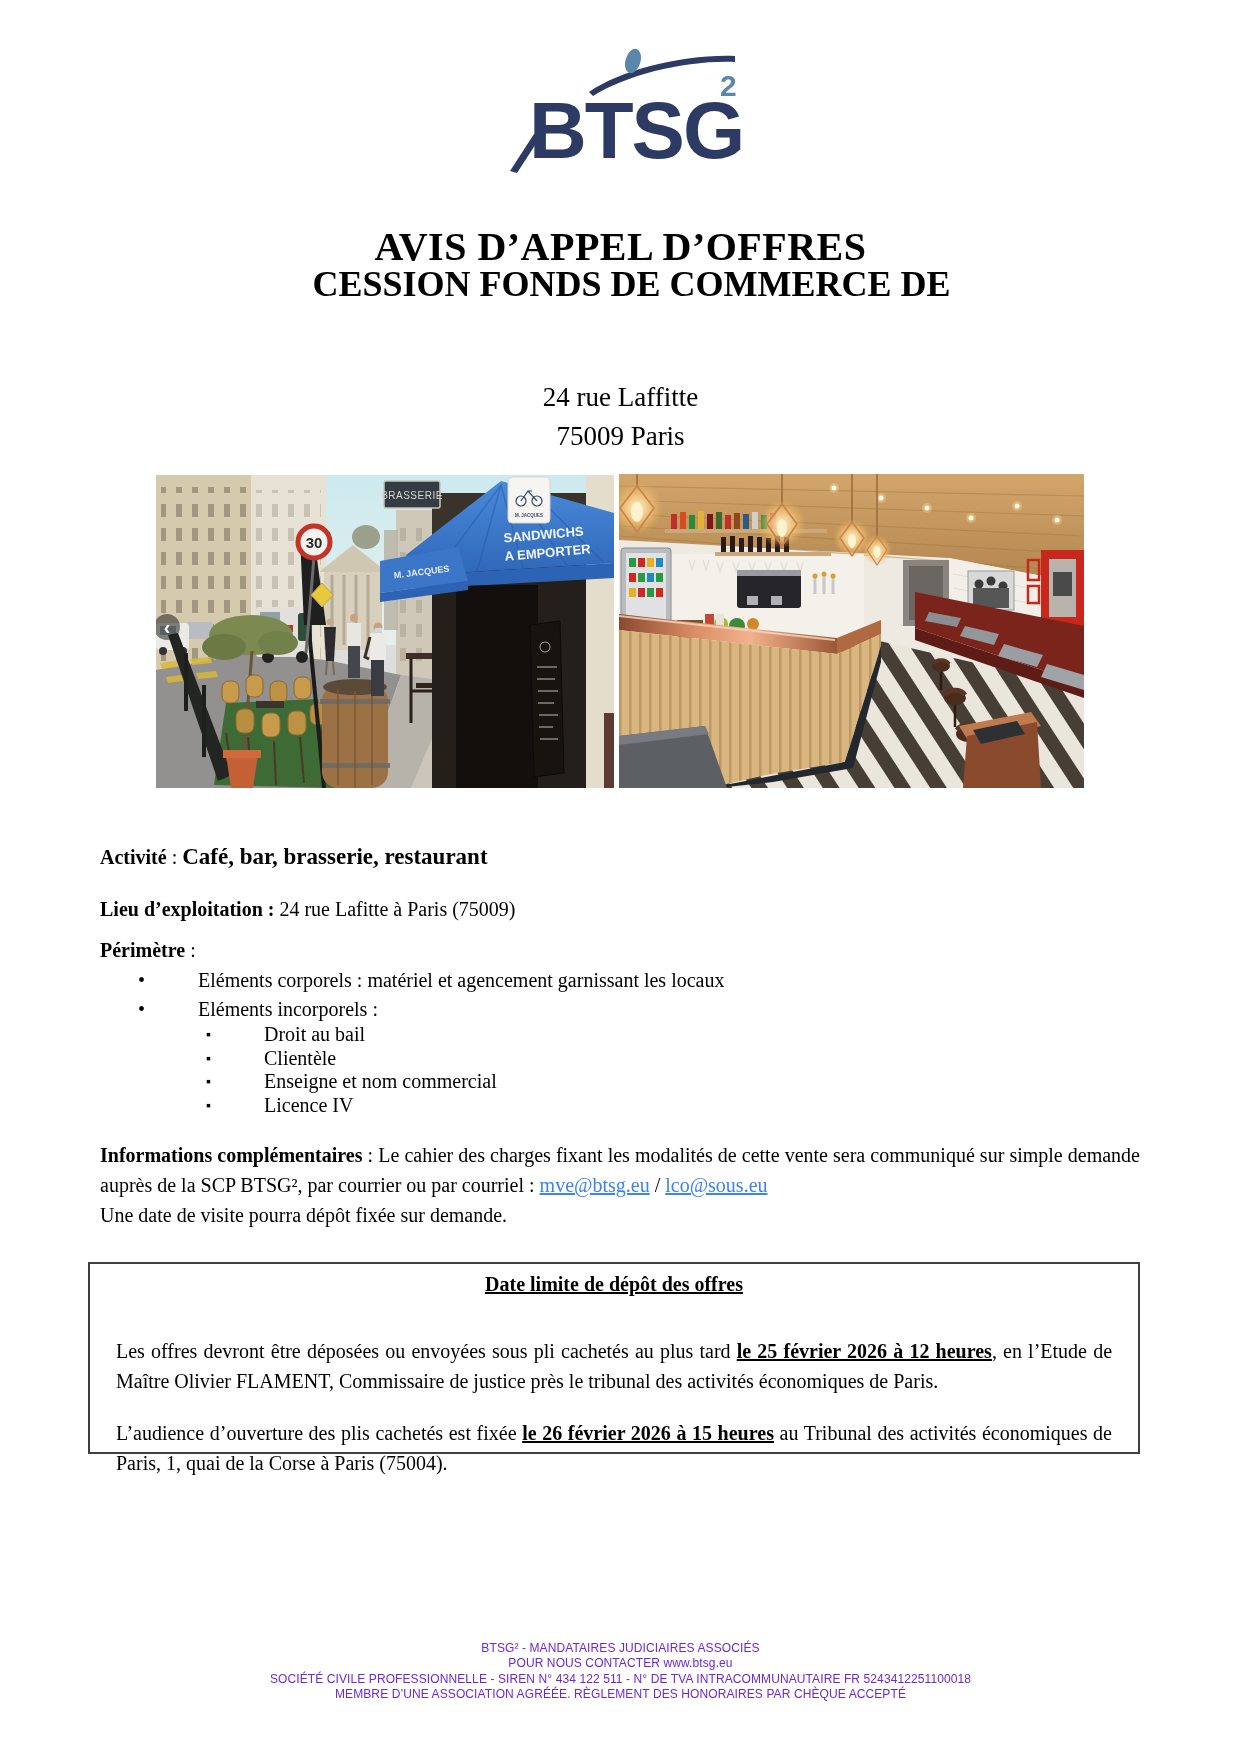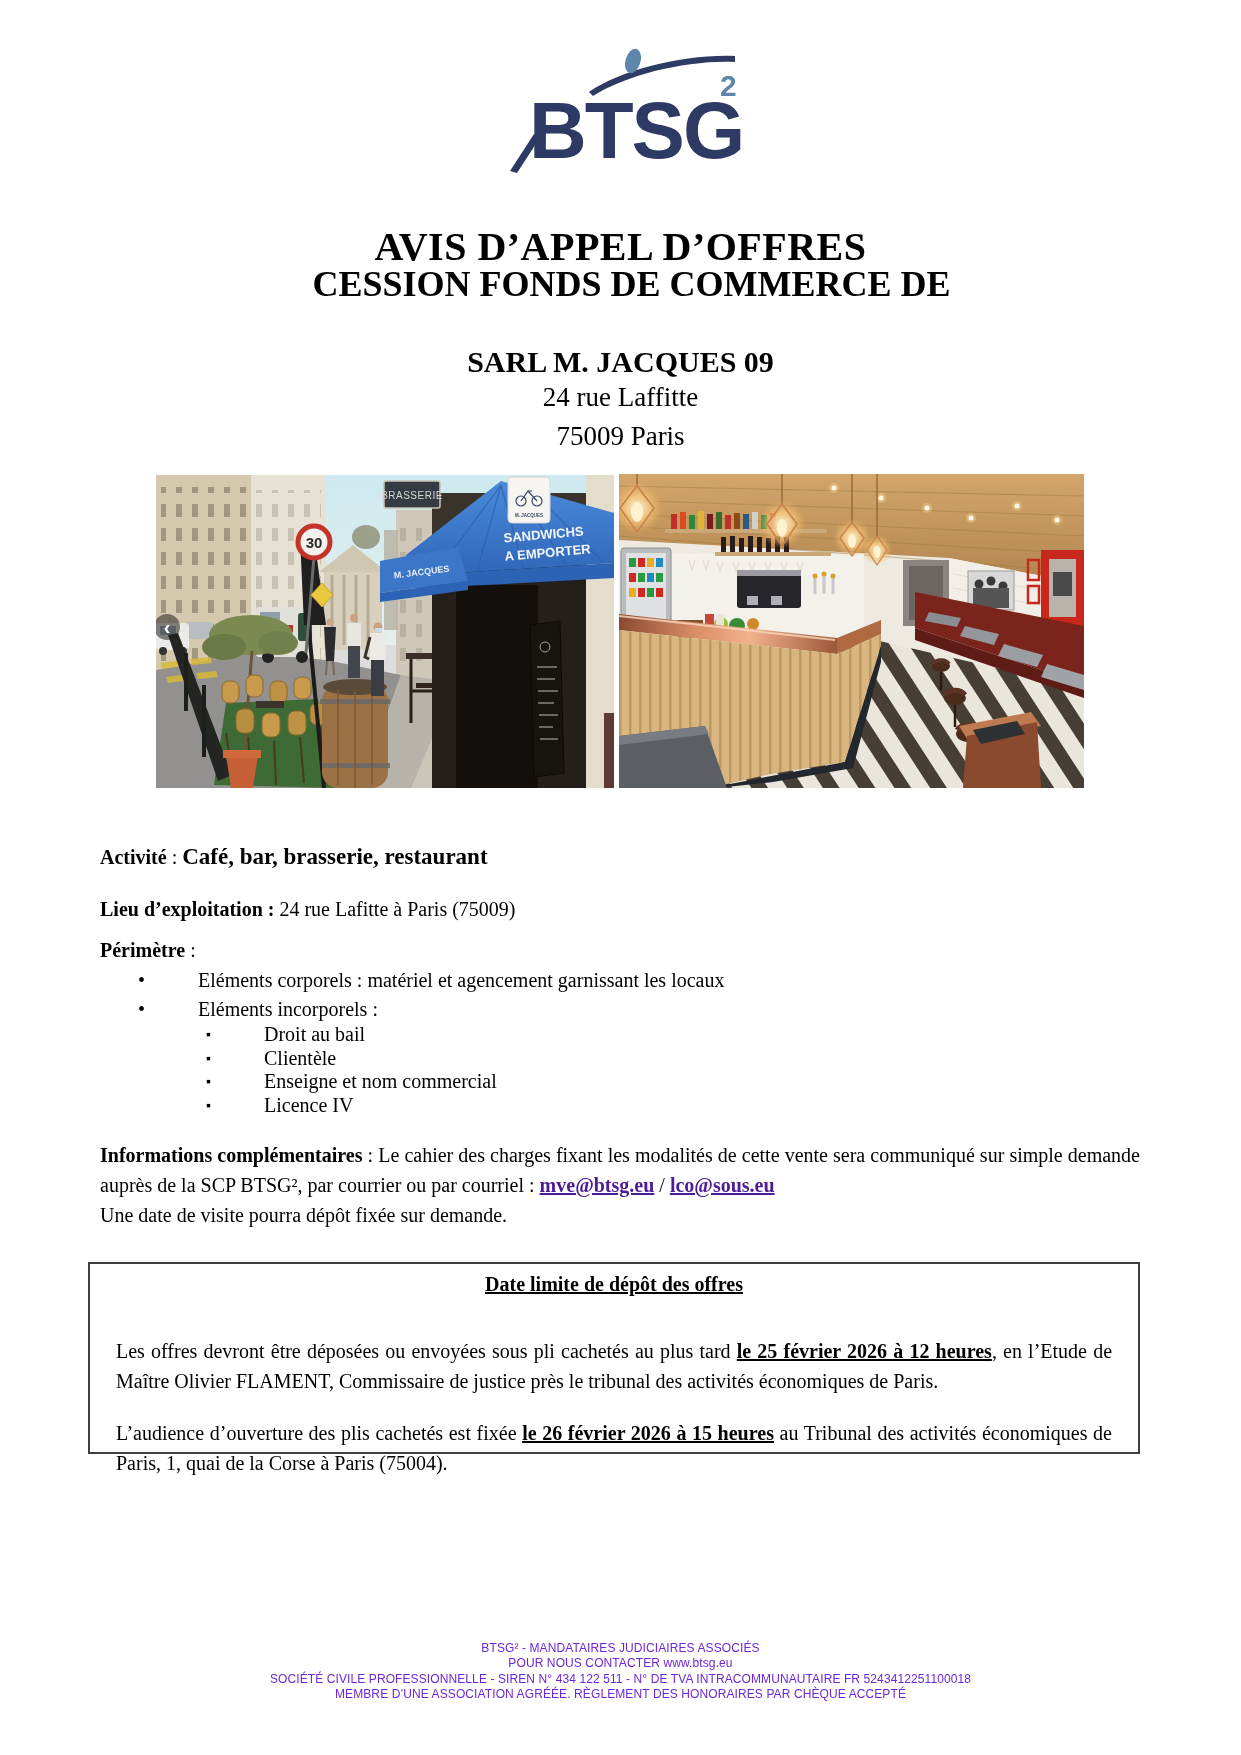--- a/index.html
+++ b/index.html
@@ -26,21 +26,21 @@
   .sec-location { top:897px; }
   .sec-perimetre { top:938px; }
   .b { font-weight:bold; }
   .bullet-row { position:absolute; left:100px; font-size:20px; line-height:23px; white-space:nowrap; }
   .bullet-row .mark  { display:inline-block; width:42px; text-align:left; padding-left:38px; }
   .bullet-row .mark2 { display:inline-block; width:40px; text-align:left; padding-left:106px; font-size:14px; vertical-align:2px; }
   .bullet-row .txt { padding-left:18px; }
   .r1 { top:969px; } .r2 { top:998px; }
   .s1 { top:1023px; } .s2 { top:1047px; } .s3 { top:1070px; } .s4 { top:1094px; }
   .sec-info { top:1140px; left:100px; width:1040px; font-size:20px; line-height:30px; text-align:justify; }
-  .email { color:#4c1d95; font-weight:bold; text-decoration:underline; cursor:pointer; }
+  .email { color:#3b82f6; font-weight:normal; text-decoration:underline; cursor:pointer; }
   .deadline-box {
     top:1262px; left:88px; width:1052px; height:192px;
     border:2px solid #3f3f3f; box-sizing:border-box; background:#fff;
   }
   .box-title { margin-top:9px; text-align:center; font-size:20px; font-weight:bold; text-decoration:underline; }
   .box-p { margin:40px 26px 0 26px; font-size:20px; line-height:30px; text-align:justify; }
   .box-p2 { margin-top:22px; }
   .bu { font-weight:bold; text-decoration:underline; }
   .footer {
     top:1641px; left:0; right:0; text-align:center;
@@ -58,21 +58,20 @@
       <path d="M85,48 C120,26 180,12 227,14 L227,8 C176,6 113,22 81,44 Z" fill="#2d3a63"></path>
       <path d="M2,123 L26,86 L33,88 L9,125 Z" fill="#2d3a63"></path>
       <ellipse cx="125" cy="13" rx="7.5" ry="12.5" transform="rotate(16 125 13)" fill="#5d87aa"></ellipse>
       <text x="128" y="110" text-anchor="middle" font-family="Liberation Sans, sans-serif" font-weight="bold" font-size="80" letter-spacing="-2" fill="#2d3a63">BTSG</text>
       <text x="212" y="48" font-family="Liberation Sans, sans-serif" font-weight="bold" font-size="30" fill="#5d87aa">2</text>
     </svg>
   </div>
 
   <div class="abs center title1">AVIS D’APPEL D’OFFRES</div>
   <div class="abs center title2">CESSION FONDS DE COMMERCE DE</div>
-  <div class="abs center company">SARL M. JACQUES 09</div>
   <div class="abs center addr addr1">24 rue Laffitte</div>
   <div class="abs center addr addr2">75009 Paris</div>
 
   <div class="abs photo photo-left">
     <svg width="458" height="313" viewBox="0 0 458 313">
       <defs>
         <linearGradient id="sky" x1="0" y1="0" x2="0" y2="1">
           <stop offset="0" stop-color="#cdeaf0"></stop>
             <stop offset="1" stop-color="#e6efec"></stop>
         </linearGradient>

